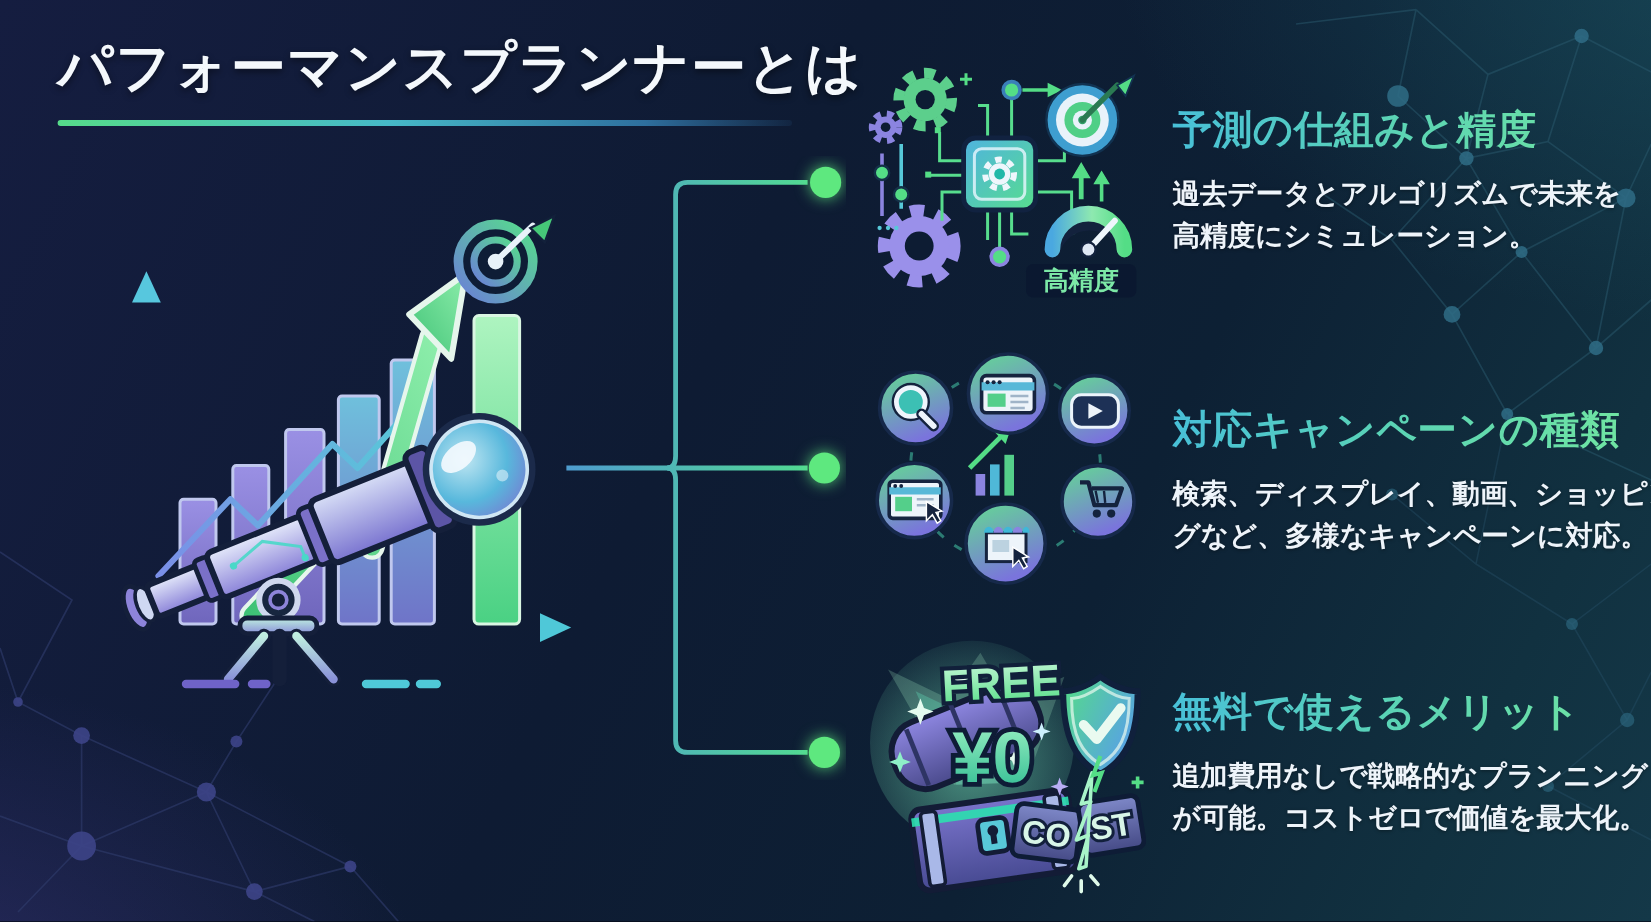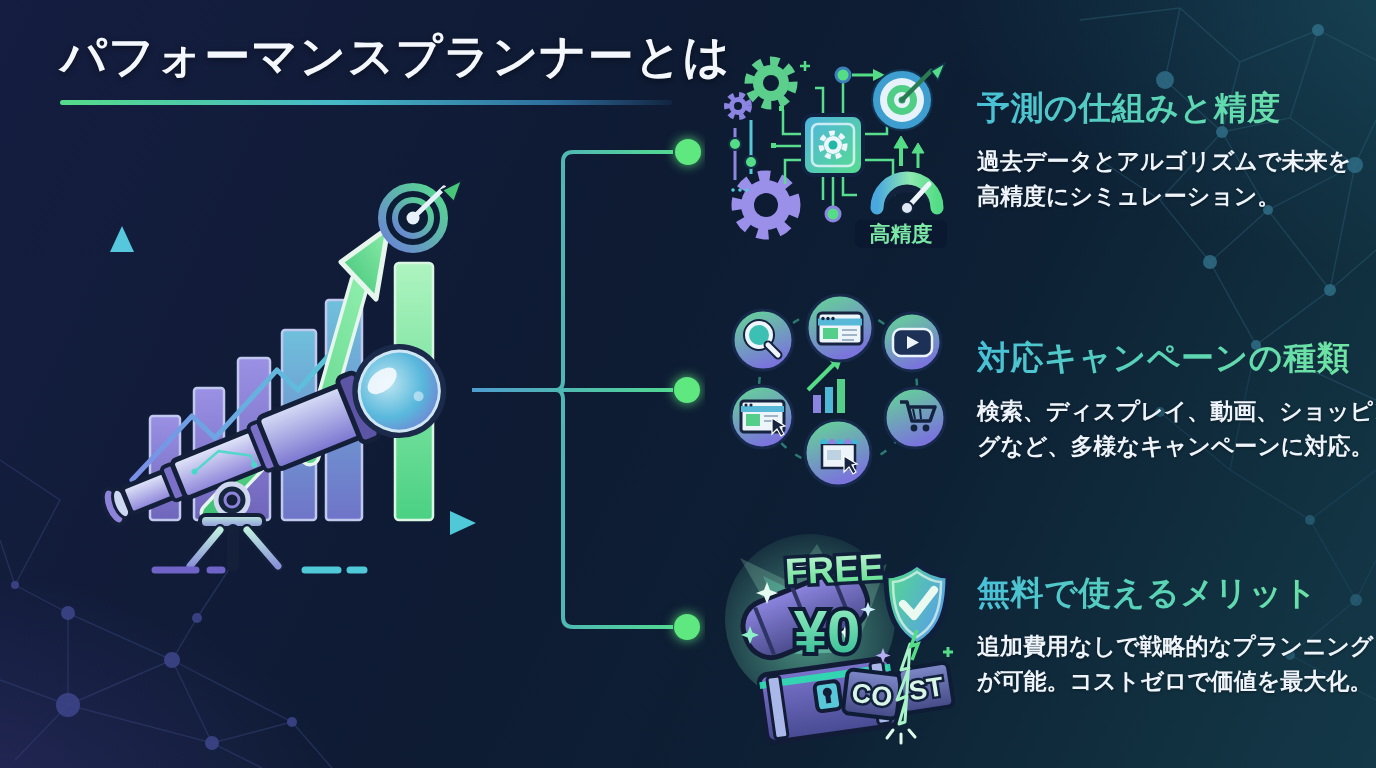--- a/index.html
+++ b/index.html
@@ -5,21 +5,21 @@
   html,body{margin:0;padding:0;background:#060b18;}
   .stage{
     position:relative;width:1376px;height:768px;overflow:hidden;
     font-family:"Liberation Sans","DejaVu Sans",sans-serif;
     background:
       radial-gradient(900px 520px at 108% -6%, rgba(30,92,108,.55), rgba(30,92,108,0) 62%),
       radial-gradient(760px 480px at -6% 110%, rgba(58,54,124,.55), rgba(58,54,124,0) 58%),
       linear-gradient(115deg,#151d40 0%,#0e1b33 42%,#0d2034 66%,#113140 88%,#143848 100%);
   }
   .bg-net{position:absolute;inset:0;}
-  .title-wrap{position:absolute;left:60px;top:26px;}
+  .title-wrap{position:absolute;left:48px;top:26px;}
   .page-title{
     margin:0;font-size:46px;font-weight:800;letter-spacing:1px;color:#f4f8fc;
     text-shadow:0 2px 6px rgba(0,0,0,.45);
   }
   .title-underline{
     margin-top:12px;width:612px;height:5px;border-radius:3px;
     background:linear-gradient(90deg,#56db8a 0%,#46b9c8 45%,#2e6f9e 80%,rgba(40,90,140,.15) 100%);
   }
   .feature-text{position:absolute;width:420px;}
   .feature-text h2{

